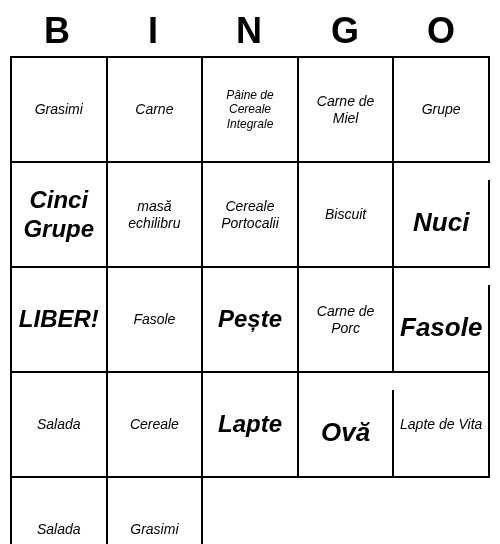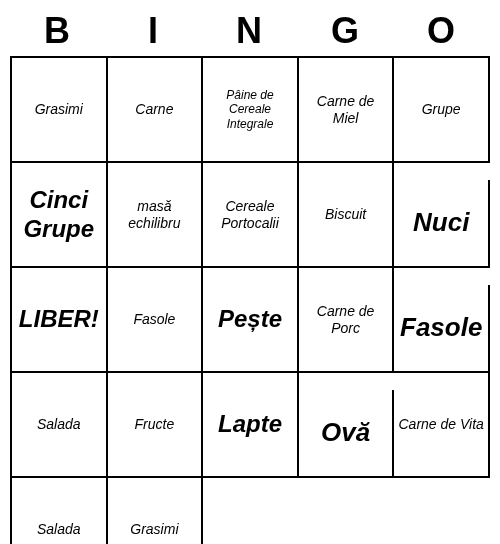--- a/index.html
+++ b/index.html
@@ -91,19 +91,19 @@
     <div class="bingo-cell">masă echilibru</div>
     <div class="bingo-cell">Cereale Portocalii</div>
     <div class="bingo-cell">Biscuit</div>
     <div class="bingo-cell xl-text">Nuci</div>
     <div class="bingo-cell large-text">LIBER!</div>
     <div class="bingo-cell">Fasole</div>
     <div class="bingo-cell large-text">Pește</div>
     <div class="bingo-cell">Carne de Porc</div>
     <div class="bingo-cell xl-text">Fasole</div>
     <div class="bingo-cell">Salada</div>
-    <div class="bingo-cell">Fructe</div>
+    <div class="bingo-cell">Cereale</div>
     <div class="bingo-cell large-text">Lapte</div>
     <div class="bingo-cell xl-text">Ovă</div>
-    <div class="bingo-cell">Carne de Vita</div>
+    <div class="bingo-cell">Lapte de Vita</div>
     <div class="bingo-cell">Salada</div>
     <div class="bingo-cell">Grasimi</div>
   </div>
 
 </body></html>

